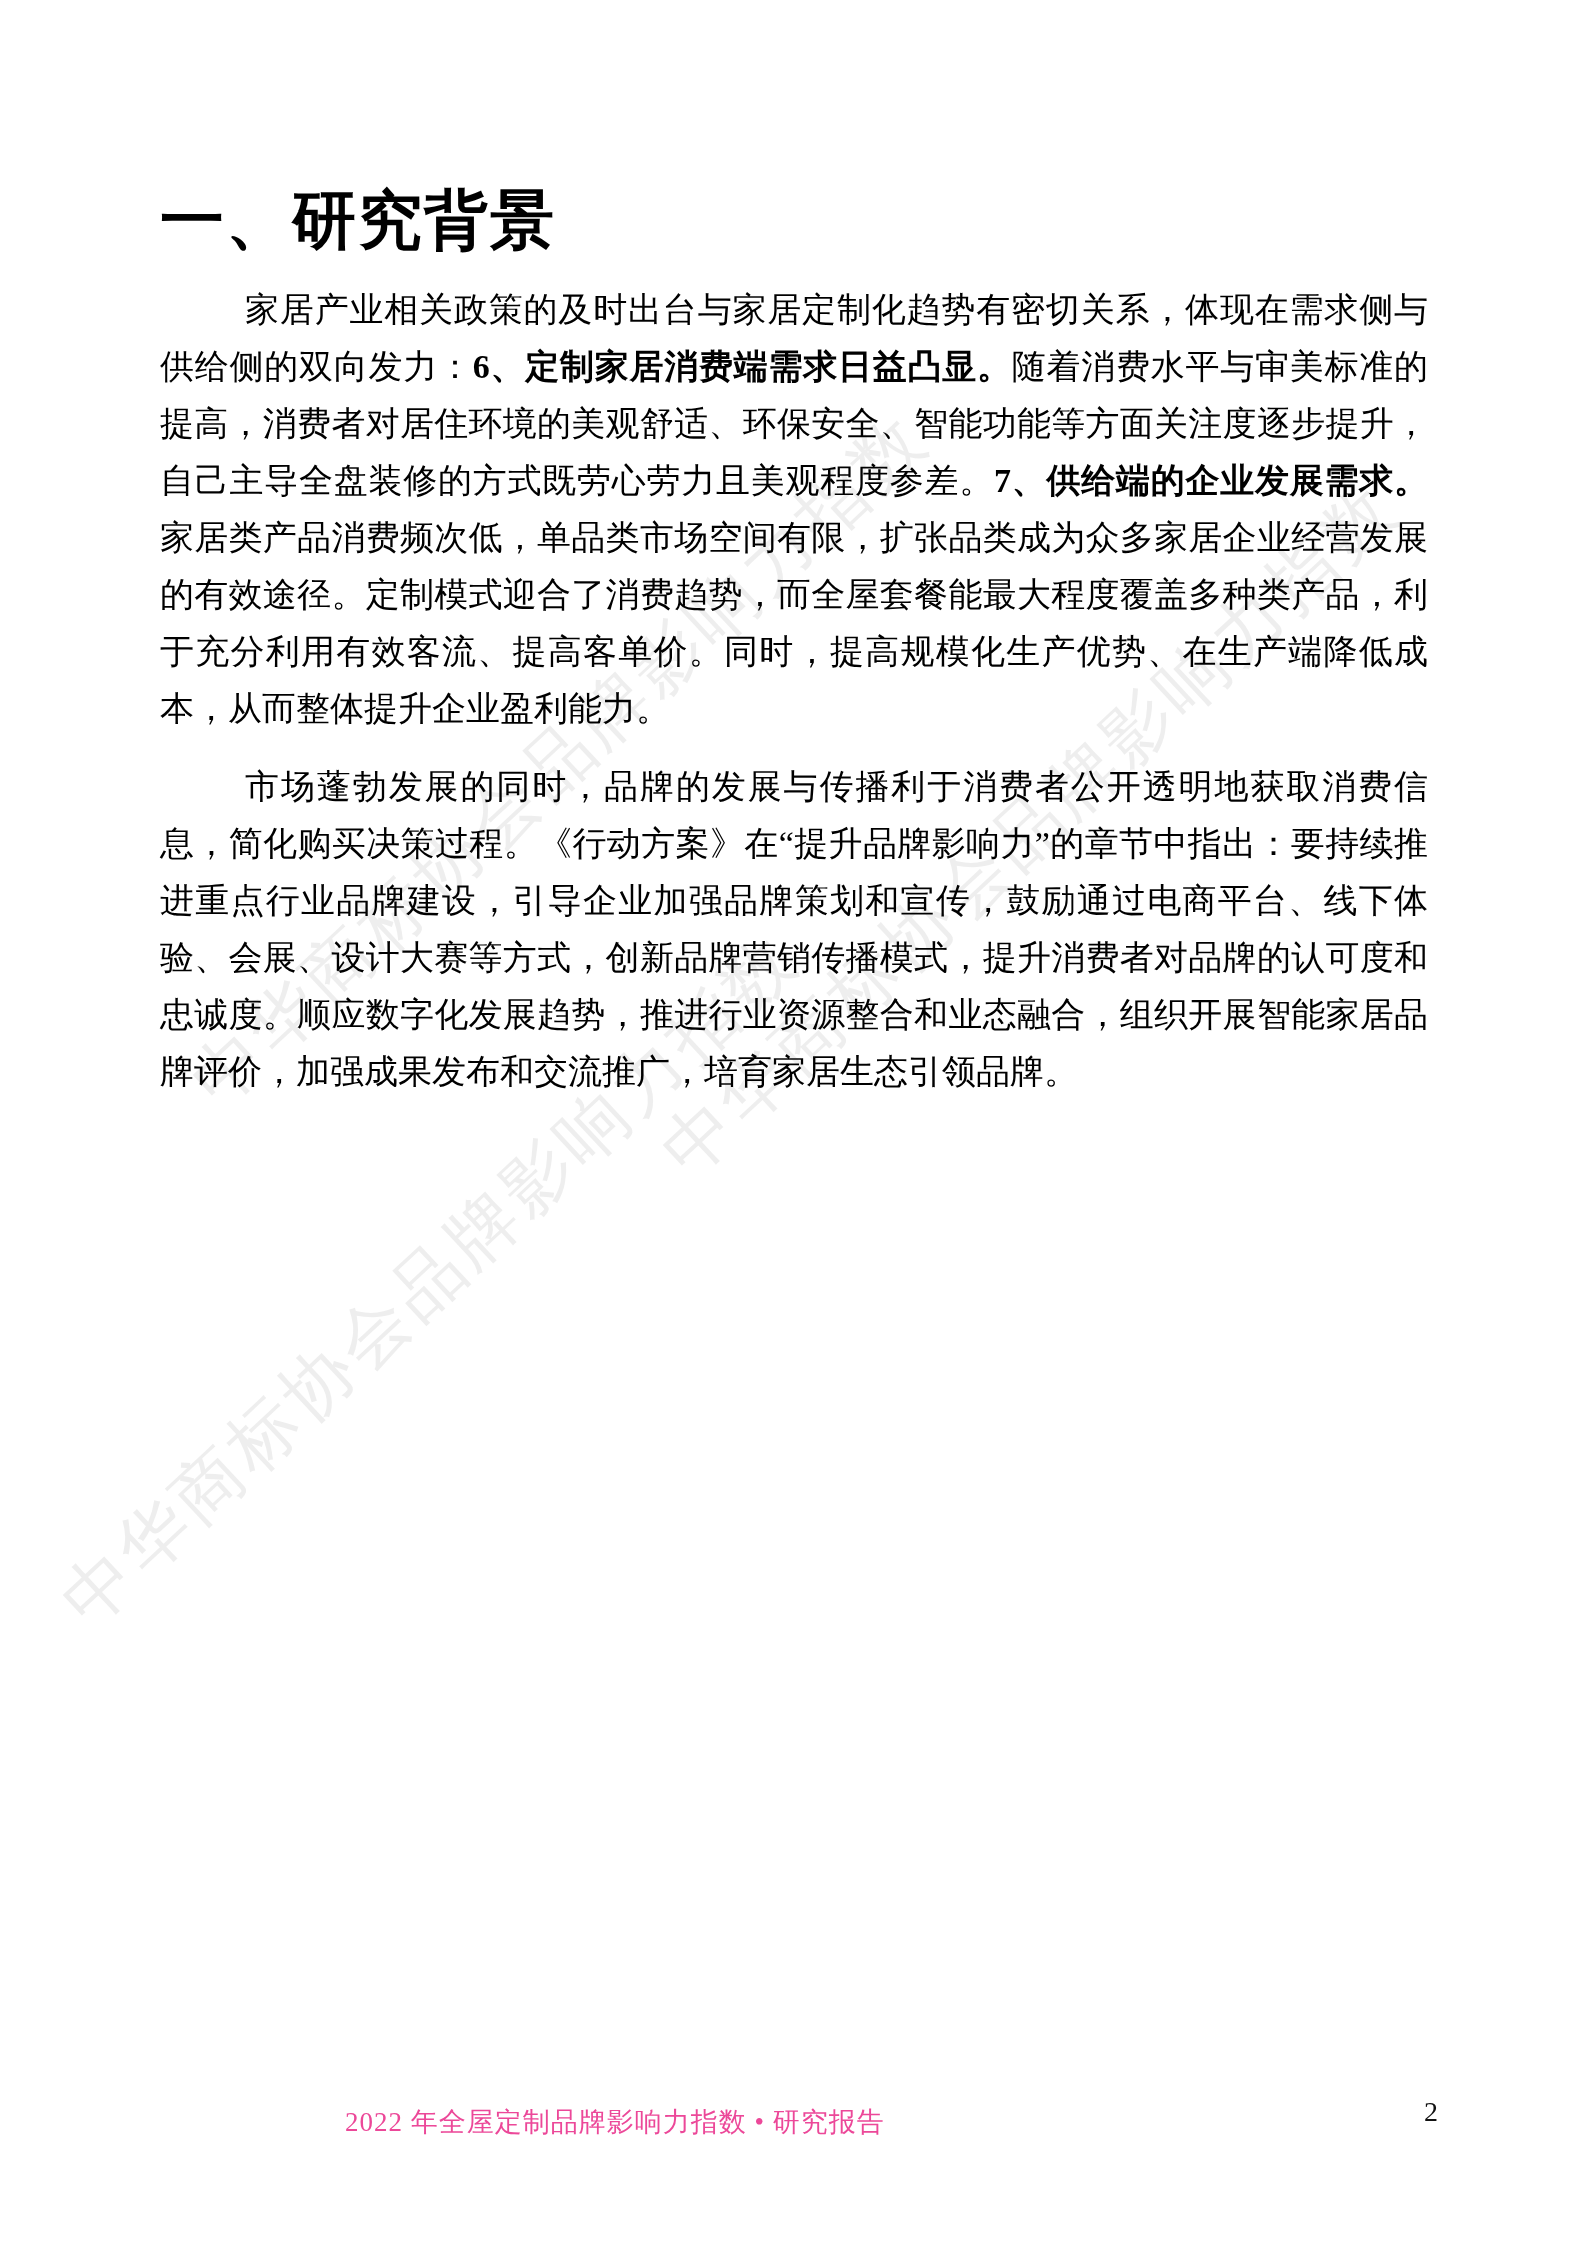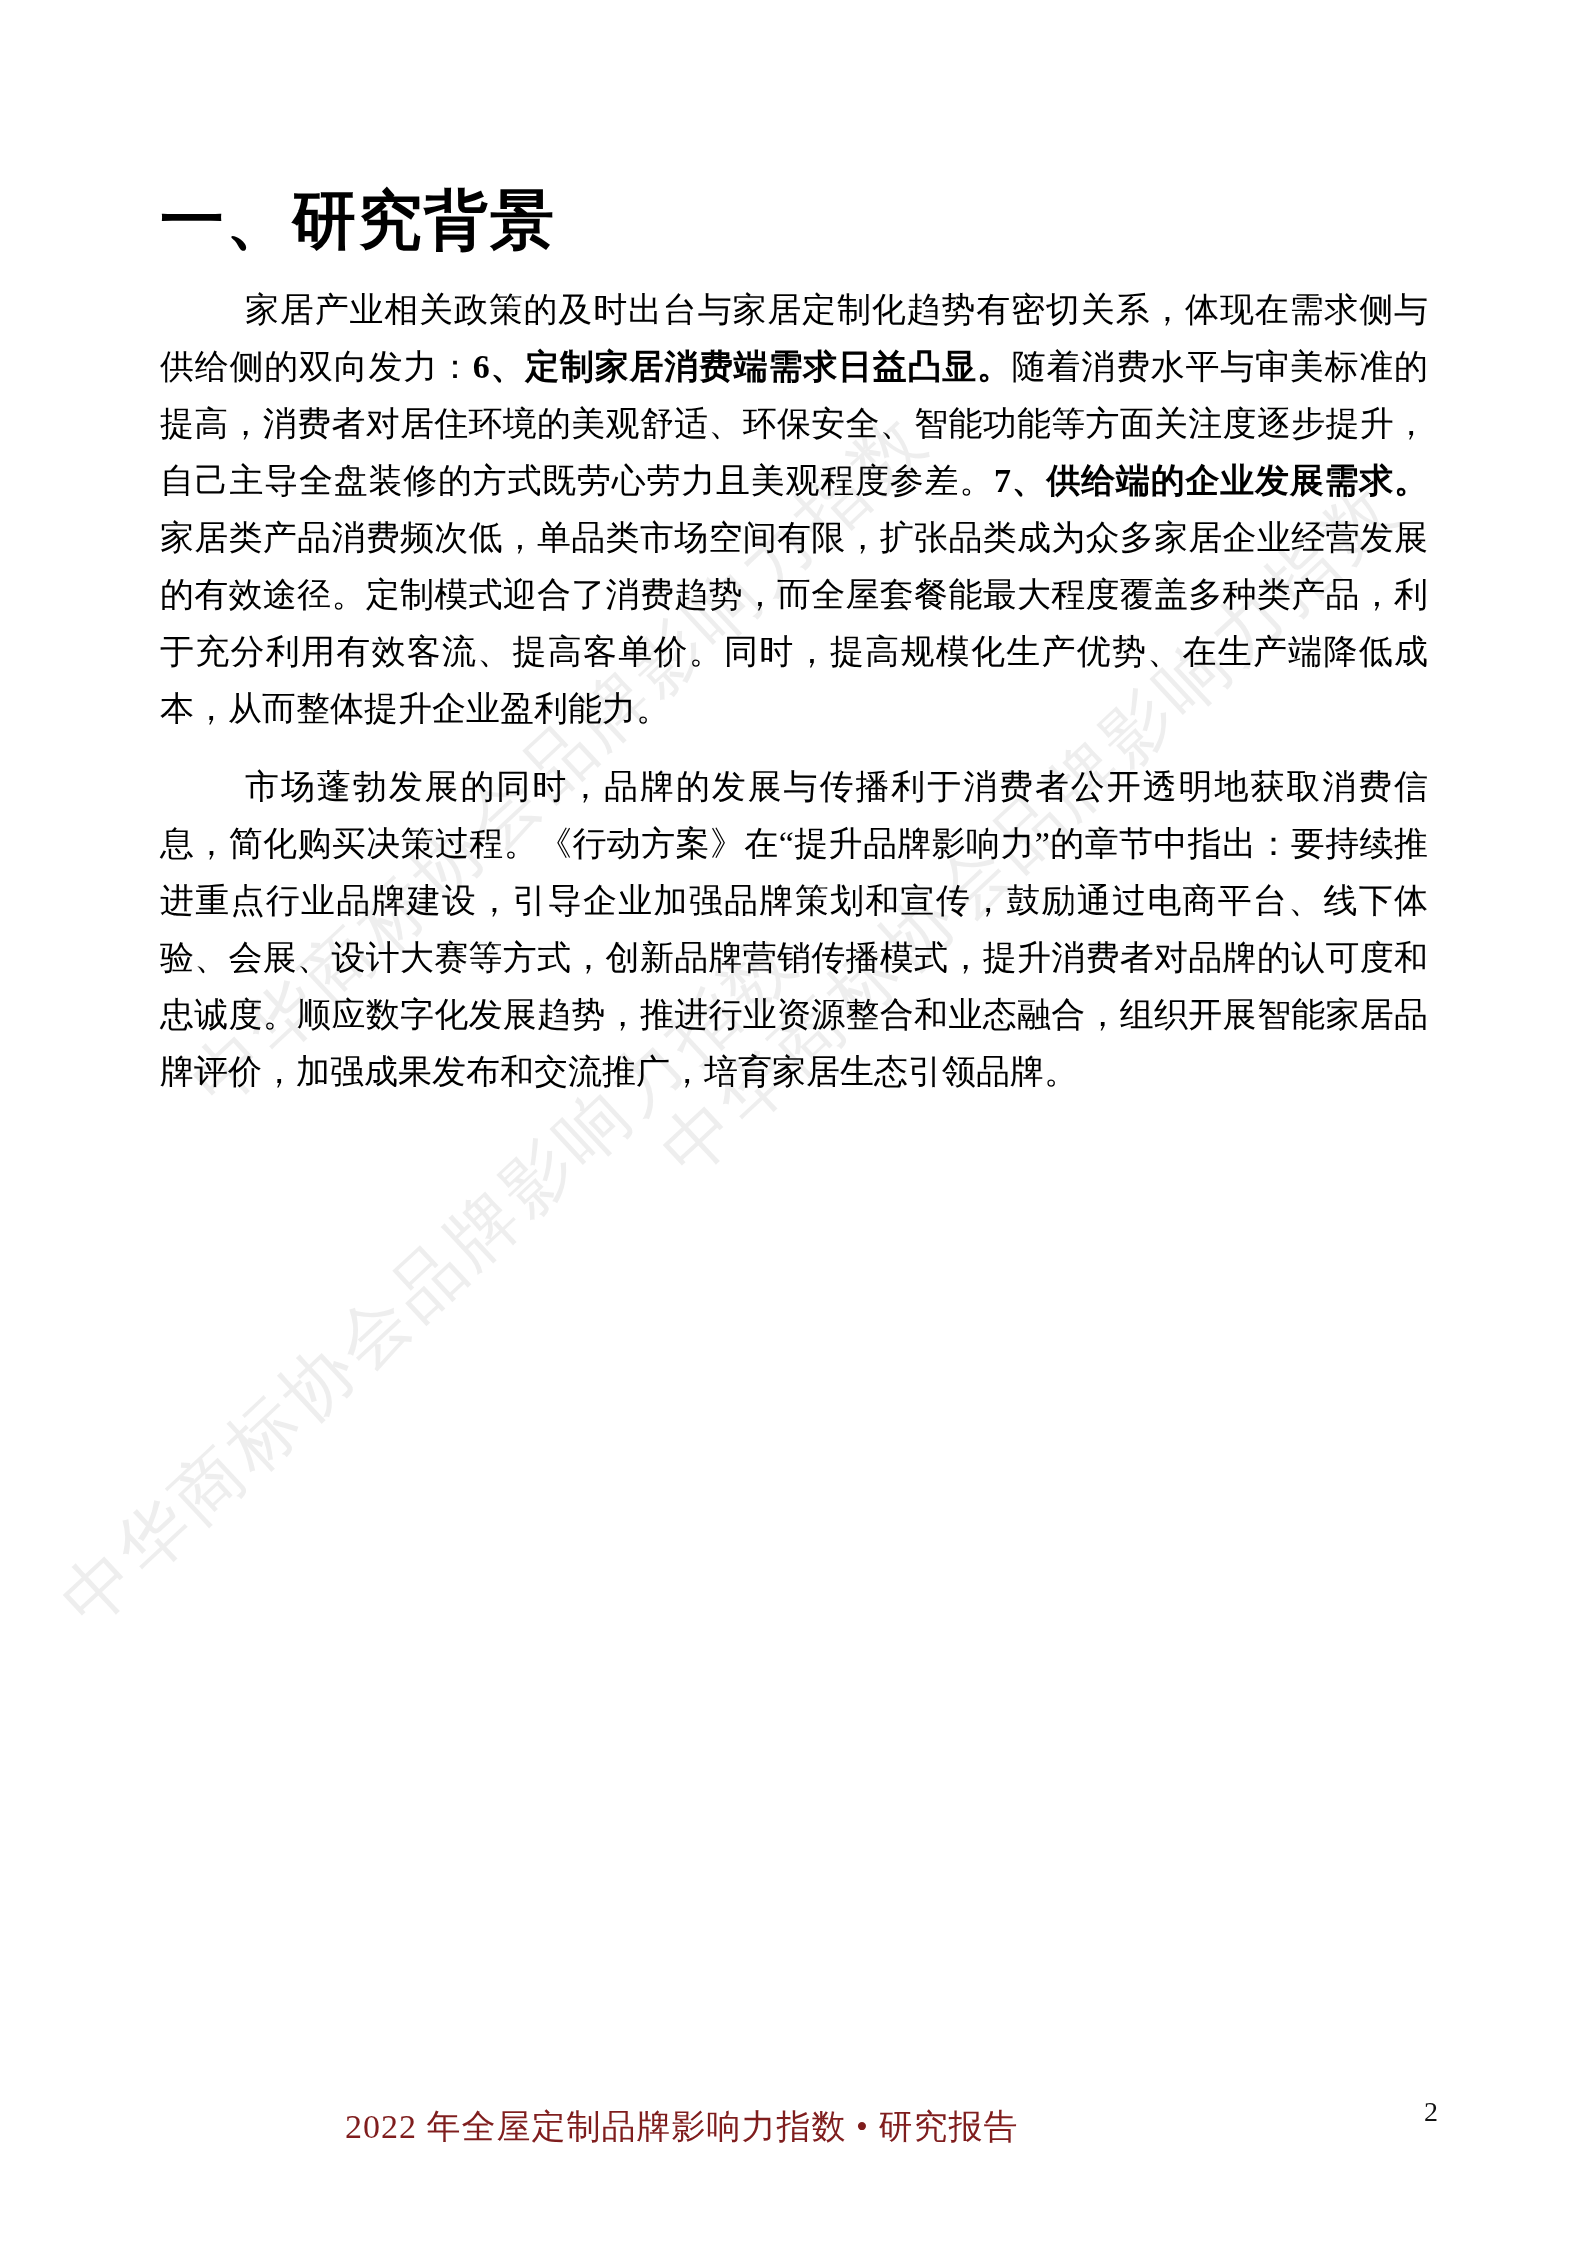--- a/index.html
+++ b/index.html
@@ -54,23 +54,23 @@
     pointer-events: none;
     user-select: none;
   }
   .wm-a { left: 560px;  top: 760px; }
   .wm-b { left: 430px;  top: 1280px; }
   .wm-c { left: 1030px; top: 830px; }
   .footer-text {
     position: absolute;
     left: 345px;
     top: 2104px;
-    font-size: 34px;
+    font-size: 27px;
     letter-spacing: 1px;
-    color: #7f1d1d;
+    color: #ec4899;
   }
   .page-number {
     position: absolute;
     left: 1424px;
     top: 2096px;
     font-size: 28px;
     color: #111111;
   }
 </style>
 </head>

